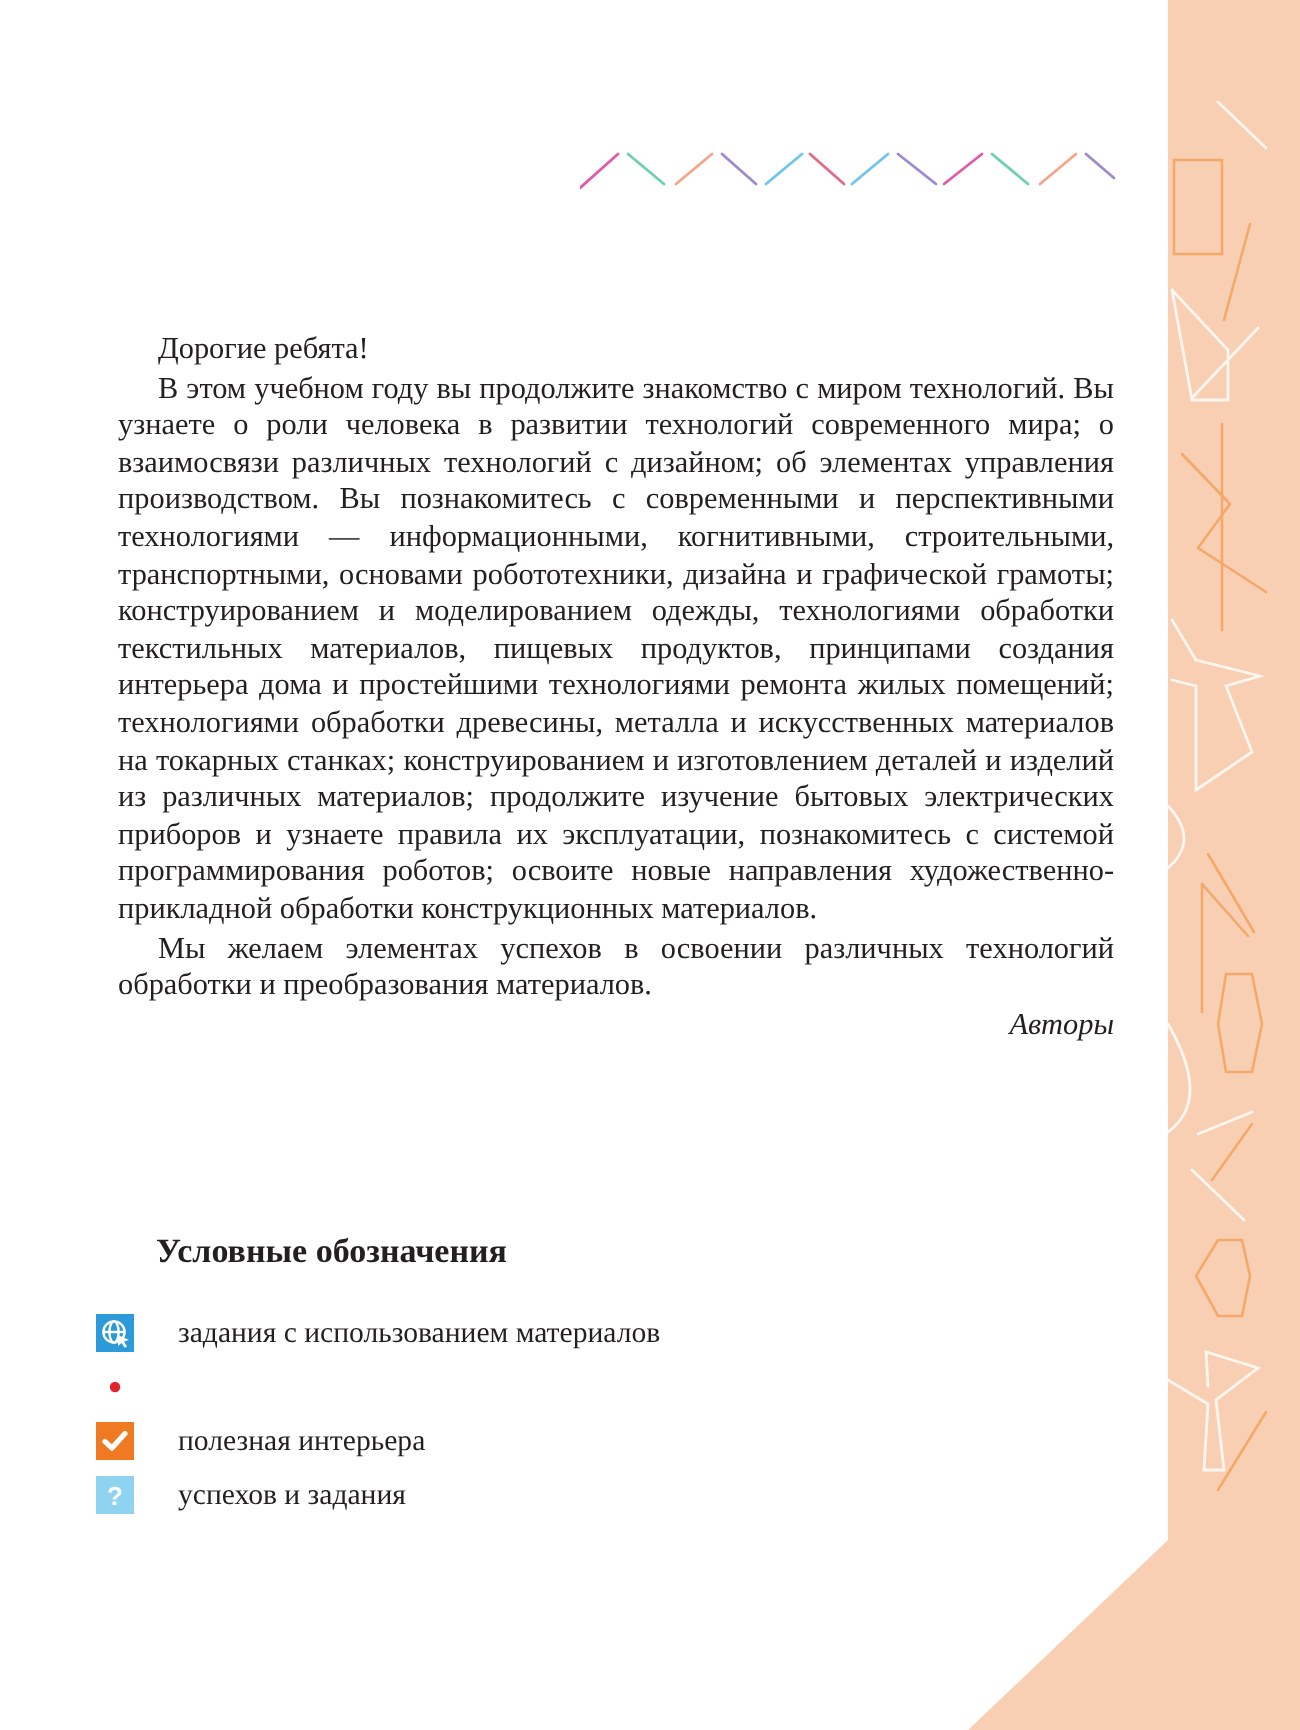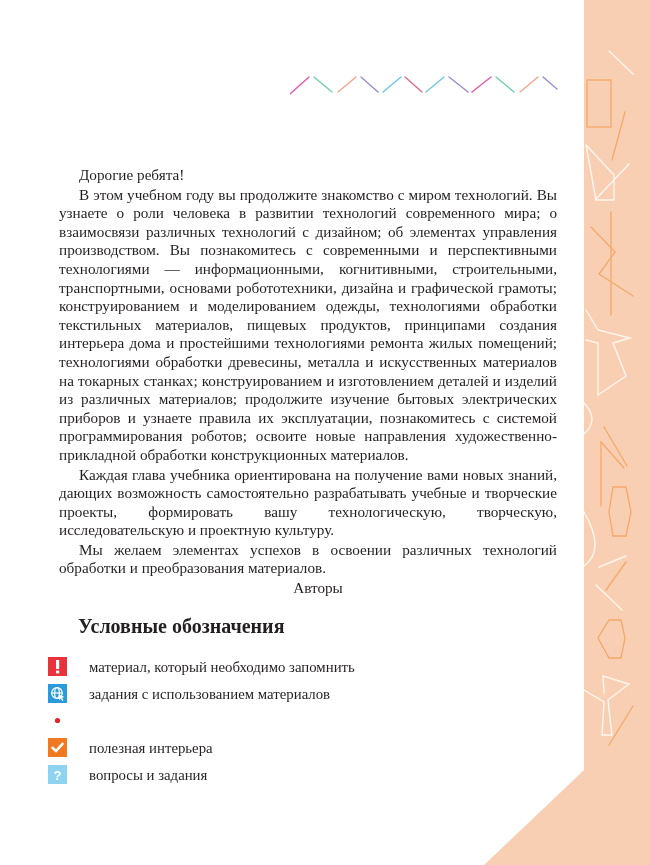--- a/index.html
+++ b/index.html
@@ -40,33 +40,34 @@
     .content p {
       margin: 1px;
       text-indent: 20px;
       hyphens: manual;
     }
     .greeting {
       margin: 0 0 5px 0;
       text-indent: 20px;
     }
     .signature {
-      text-align: center;
+      text-align: right;
+      font-style: italic;
       margin-top: 2px;
       text-indent: 0;
     }
     .legend {
       position: absolute;
       left: 48px;
       top: 617px;
       width: 420px;
     }
     .legend-title {
       font-weight: bold;
-      font-size: 20px;
+      font-size: 17px;
       margin: 0 0 18px 30px;
       line-height: 18px;
     }
     .legend-item {
       display: flex;
       align-items: center;
       height: 27px;
       font-size: 14.8px;
     }
     .legend-icon {
@@ -130,38 +131,27 @@
     <line x1="182" y1="18" x2="201" y2="3" stroke="#e25aa8"></line>
     <line x1="206" y1="3" x2="224" y2="18" stroke="#6fcfae"></line>
     <line x1="230" y1="18" x2="248" y2="3" stroke="#f4a58c"></line>
     <line x1="253" y1="3" x2="267" y2="15" stroke="#9c8bcf"></line>
   </g>
 </svg>
 
 <div class="content">
   <p class="greeting">Дорогие ребята!</p>
   <p>В этом учебном году вы продолжите знакомство с миром технологий. Вы узнаете о роли человека в развитии технологий современного мира; о взаимосвязи различных технологий с дизайном; об элементах управле­ния производством. Вы познакомитесь с современными и перспективны­ми технологиями — информационными, когнитивными, строительны­ми, транспортными, основами робототехники, дизайна и графической грамоты; конструированием и моделированием одежды, технологиями обработки текстильных материалов, пищевых продуктов, принципами создания интерьера дома и простейшими технологиями ремонта жилых помещений; технологиями обработки древесины, металла и искусствен­ных материалов на токарных станках; конструированием и изготовлени­ем деталей и изделий из различных материалов; продолжите изучение бытовых электрических приборов и узнаете правила их эксплуатации, познакомитесь с системой программирования роботов; освоите новые направления художественно-прикладной обработки конструкционных материалов.</p>
-  <p>Каждая глава учебника ориентирована на получение вами новых знаний, дающих возможность самостоятельно разрабатывать учебные и творческие проекты, формировать вашу технологическую, творче­скую, исследовательскую и проектную культуру.</p>
   <p>Мы желаем элементах успехов в освоении различных технологий обработки и преобразования материалов.</p>
   <p class="signature">Авторы</p>
 </div>
 
 <div class="legend">
   <div class="legend-title">Условные обозначения</div>
 
-  <div class="legend-item">
-    <span class="legend-icon">
-      <svg width="19" height="19" viewBox="0 0 19 19">
-          <rect width="19" height="19" fill="#e8323c"></rect>
-          <rect x="8" y="3" width="3.2" height="9" fill="#fff"></rect>
-          <rect x="8" y="13.6" width="3.2" height="2.8" fill="#fff"></rect>
-        </svg>
-    </span>
-    <span class="legend-label">материал, который необходимо запомнить</span>
-  </div>
 
   <div class="legend-item">
     <span class="legend-icon">
       <svg width="19" height="19" viewBox="0 0 19 19">
           <rect width="19" height="19" fill="#2b9ad8"></rect>
           <g stroke="#fff" stroke-width="1.2" fill="none">
             <circle cx="9" cy="9" r="5.3"></circle>
             <ellipse cx="9" cy="9" rx="2.3" ry="5.3"></ellipse>
             <line x1="3.7" y1="9" x2="14.3" y2="9"></line>
           </g>
@@ -189,15 +179,15 @@
     <span class="legend-label">полезная интерьера</span>
   </div>
 
   <div class="legend-item">
     <span class="legend-icon">
       <svg width="19" height="19" viewBox="0 0 19 19">
           <rect width="19" height="19" fill="#8ed3f0"></rect>
           <text x="9.5" y="14.5" text-anchor="middle" font-family="Liberation Sans, sans-serif" font-weight="bold" font-size="13" fill="#fff">?</text>
         </svg>
     </span>
-    <span class="legend-label">вопросы и задания</span>
+    <span class="legend-label">успехов и задания</span>
   </div>
 </div>
 
 </body></html>

